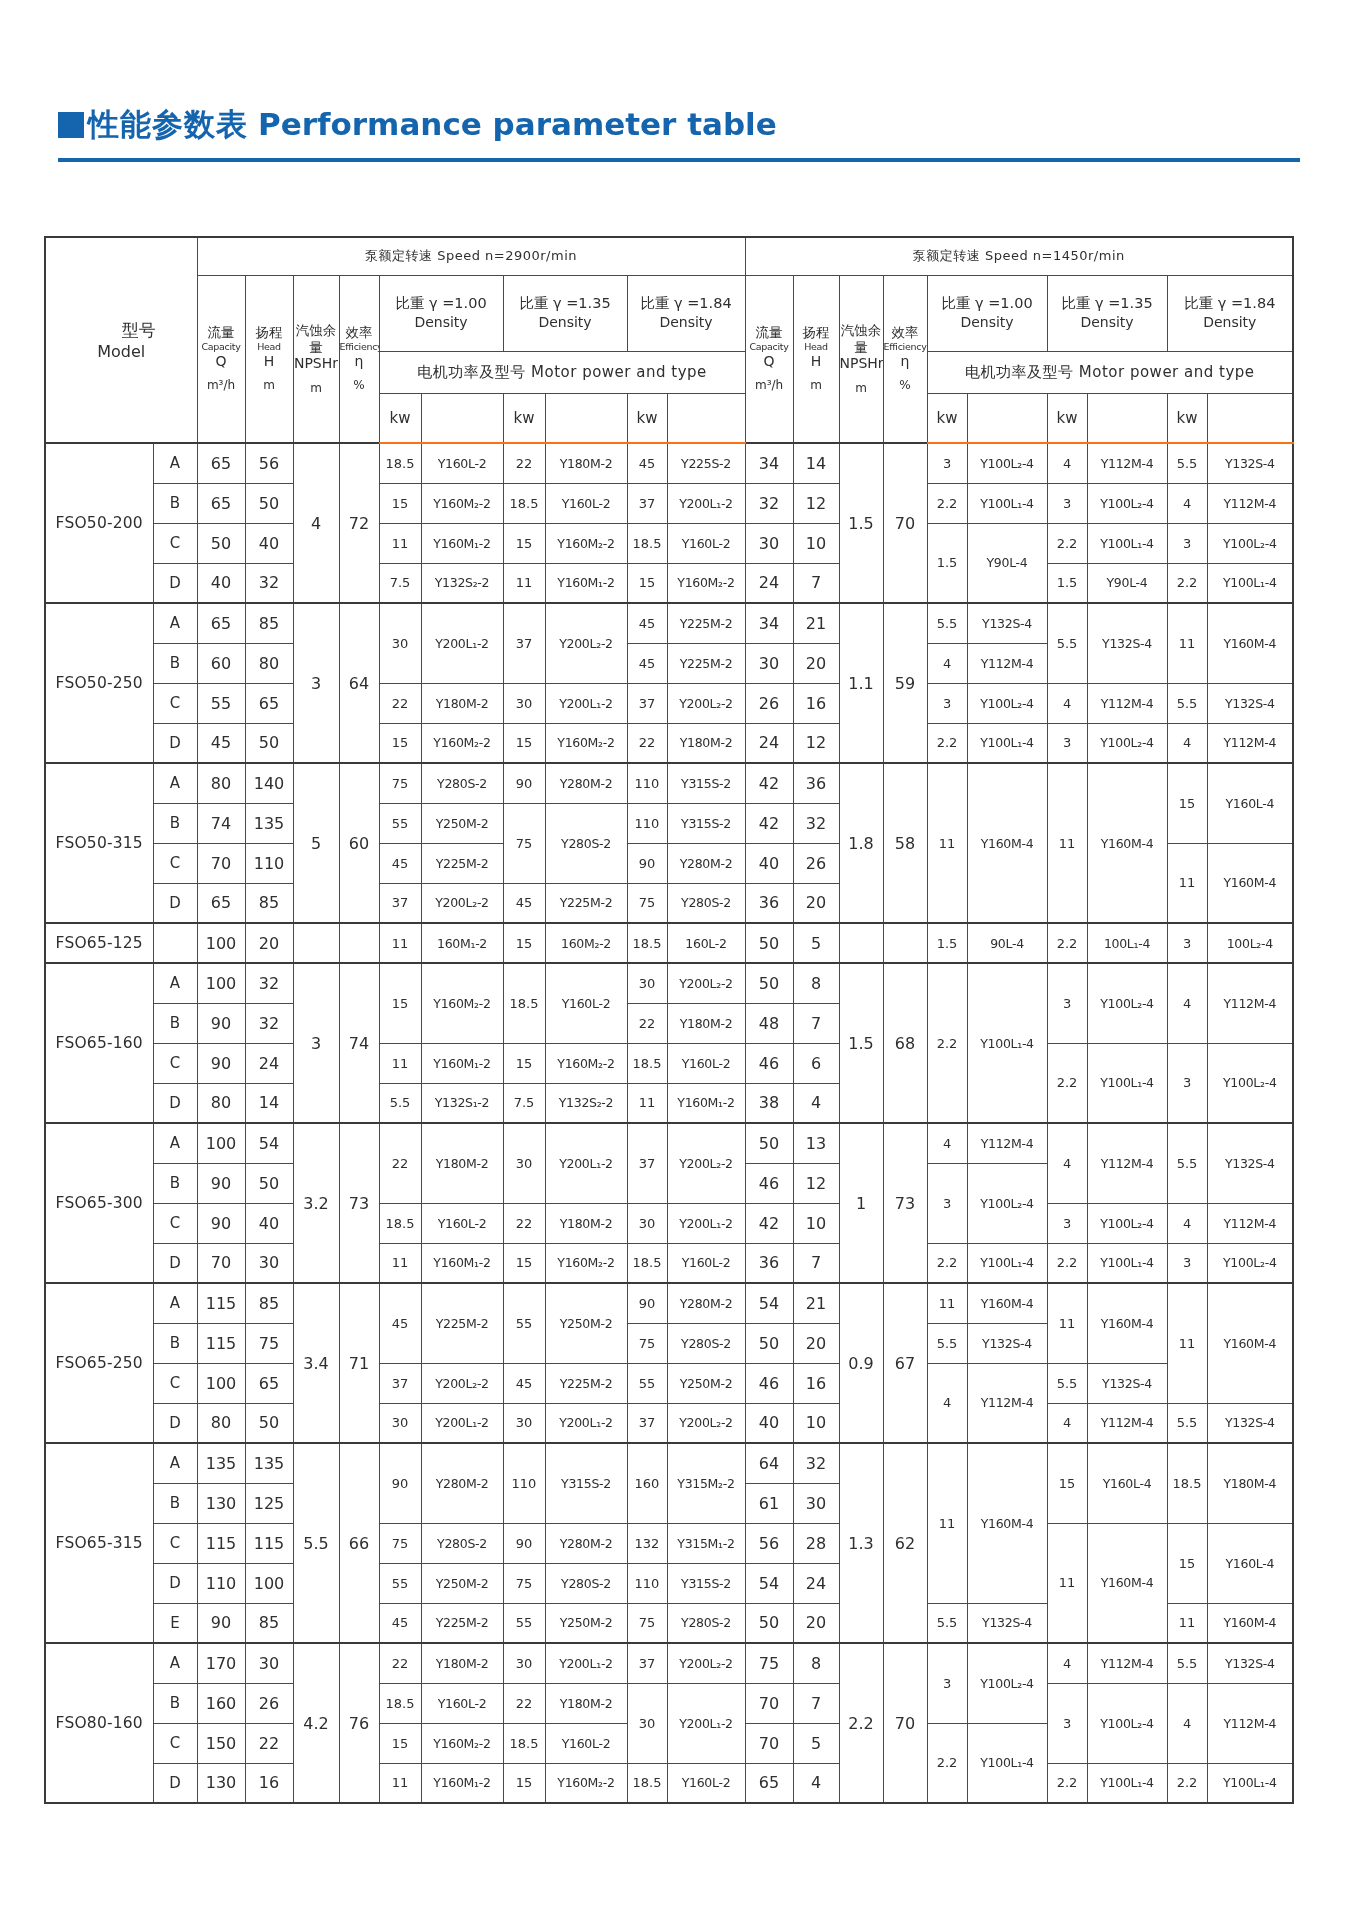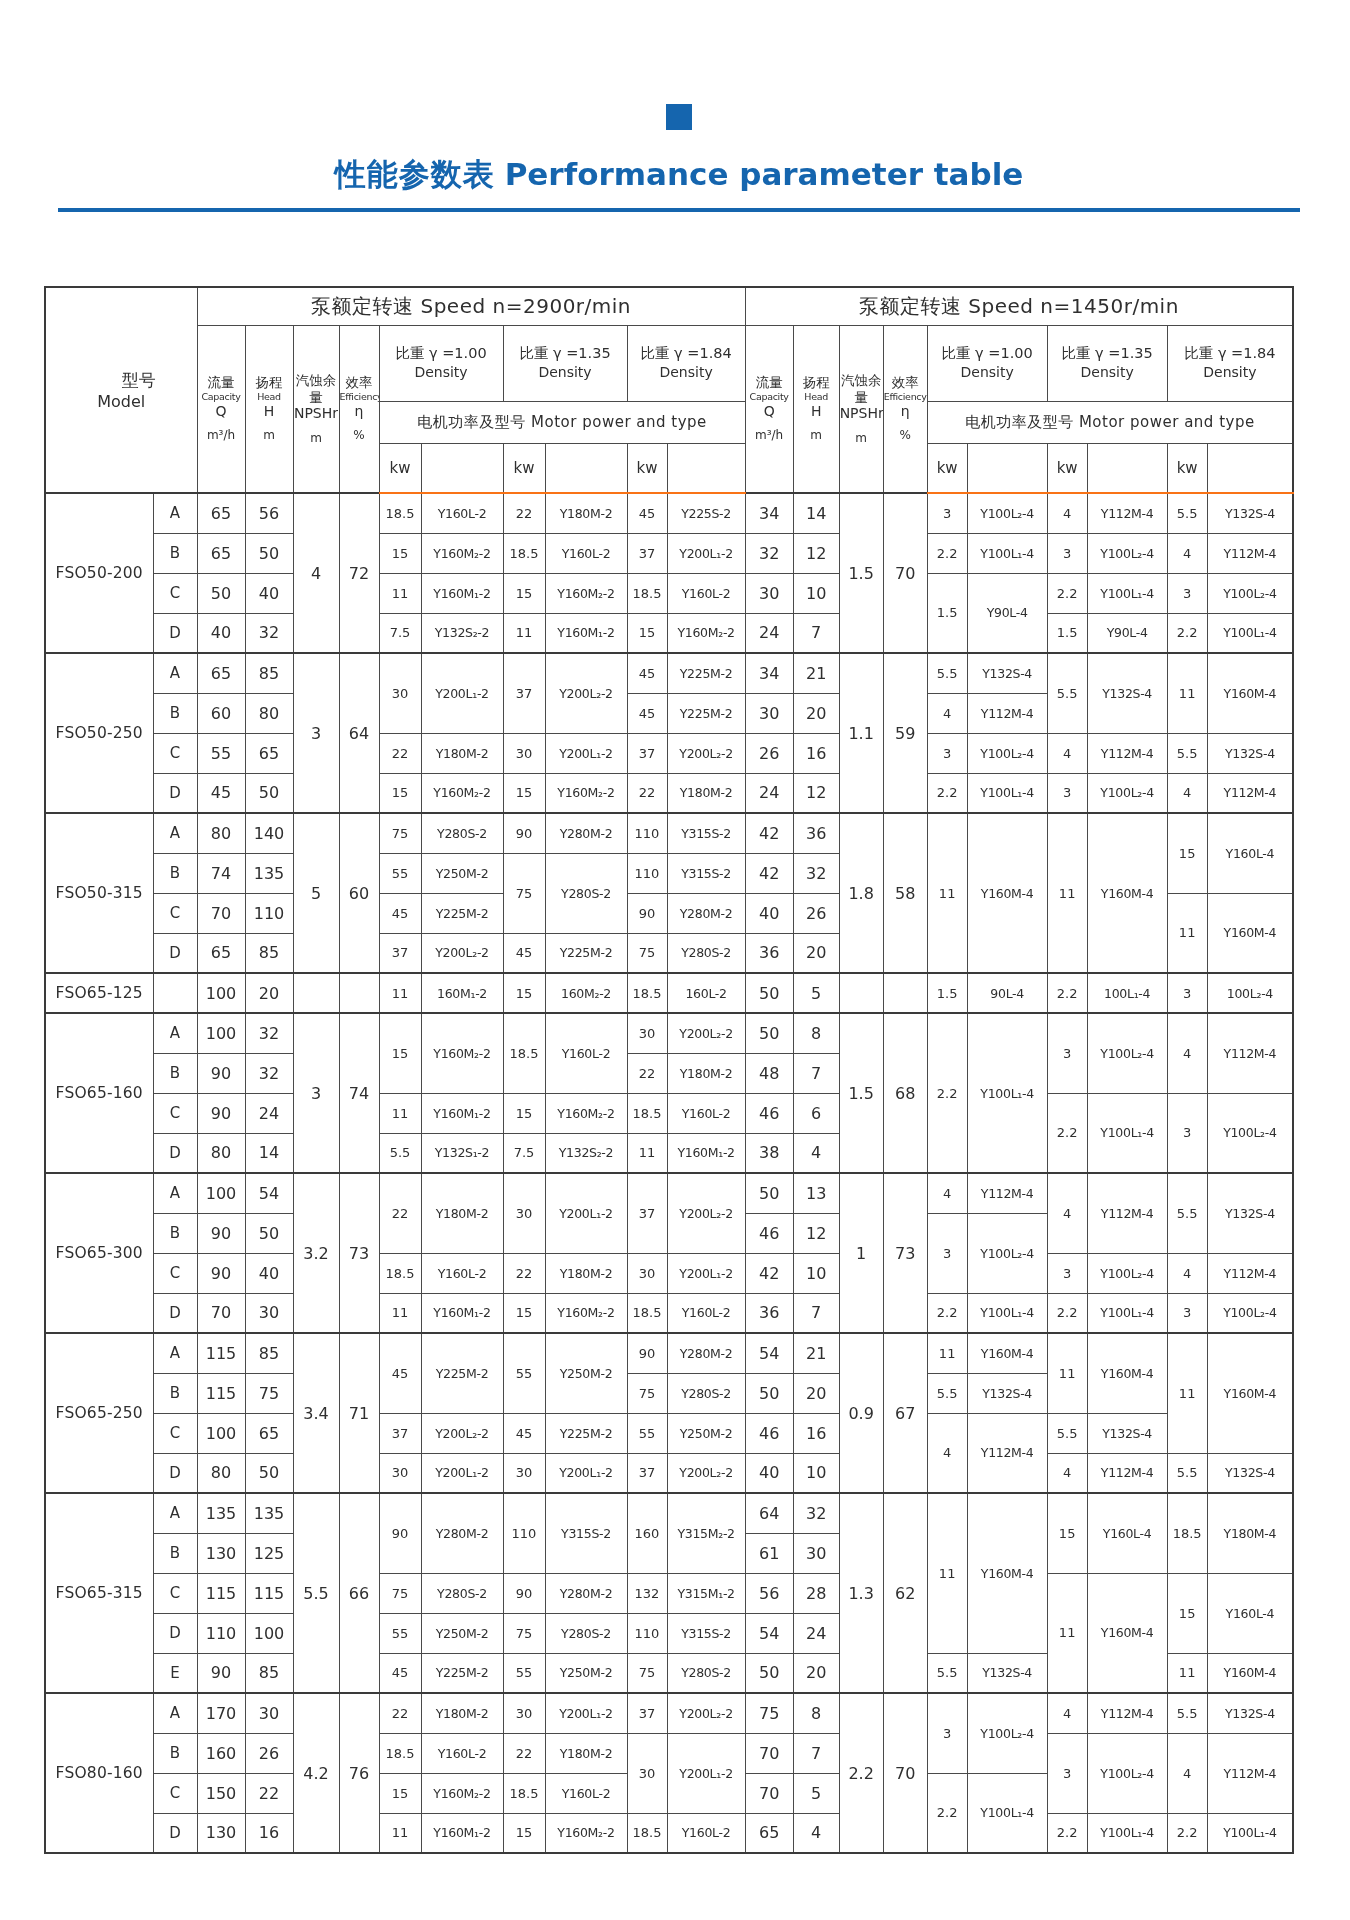--- a/index.html
+++ b/index.html
@@ -2,21 +2,21 @@
 <html><head>
 <meta charset="utf-8">
 <style>
   html,body{margin:0;padding:0;}
   body{
     width:1350px;height:1920px;background:#ffffff;
     font-family:"DejaVu Sans","Liberation Sans",sans-serif;
     color:#2f2f2f;position:relative;
   }
   .title-wrap{margin:104px 50px 0 58px;}
-  .title-row{display:flex;align-items:center;gap:24px;flex-direction:column;}
+  .title-row{display:flex;align-items:center;gap:4px;}
   .title-square{width:26px;height:26px;background:#1565ae;flex:0 0 auto;}
   .title-text{font-size:31px;font-weight:bold;color:#1565ae;letter-spacing:1px;white-space:nowrap;}
   .title-text .en{margin-left:10px;letter-spacing:0;}
   .title-rule{height:4px;background:#1565ae;margin-top:12px;}
 
   table{
     margin:74px 0 0 44px;border-collapse:collapse;table-layout:fixed;width:1248px;
     border:2px solid #3a3a3a;
   }
   th,td{
@@ -26,21 +26,21 @@
   thead tr.hr1{height:38px;}
   thead tr.hr2{height:76px;}
   thead tr.hr3{height:42px;}
   thead tr.hr4{height:50px;}
   tbody tr{height:40px;}
   tbody tr.block-start td{border-top:2px solid #3a3a3a;}
   thead tr.hr4 th{border-bottom:2px solid #f97316;}
 
   .model-h .cn{display:block;font-size:17px;font-weight:normal;padding-left:35px;}
   .model-h .en{display:block;font-size:16px;font-weight:normal;}
-  .speed-h{font-size:20px;font-weight:normal;letter-spacing:0.5px;}
+  .speed-h{font-size:13px;font-weight:normal;letter-spacing:0.5px;}
   .param-h span{display:block;font-weight:normal;line-height:1.25;}
   .param-h .cn{font-size:13.5px;}
   .param-h .en{font-size:9.5px;letter-spacing:-0.3px;}
   .param-h .sym{font-size:14px;}
   .param-h .unit{font-size:12px;margin-top:8px;}
   .dens-h span{display:block;font-weight:normal;line-height:1.35;}
   .dens-h .cn{font-size:14.5px;}
   .dens-h .en{font-size:14px;}
   .motor-h{font-size:15px;font-weight:normal;letter-spacing:0.5px;}
   .kw-h{font-size:15px;font-weight:normal;}

